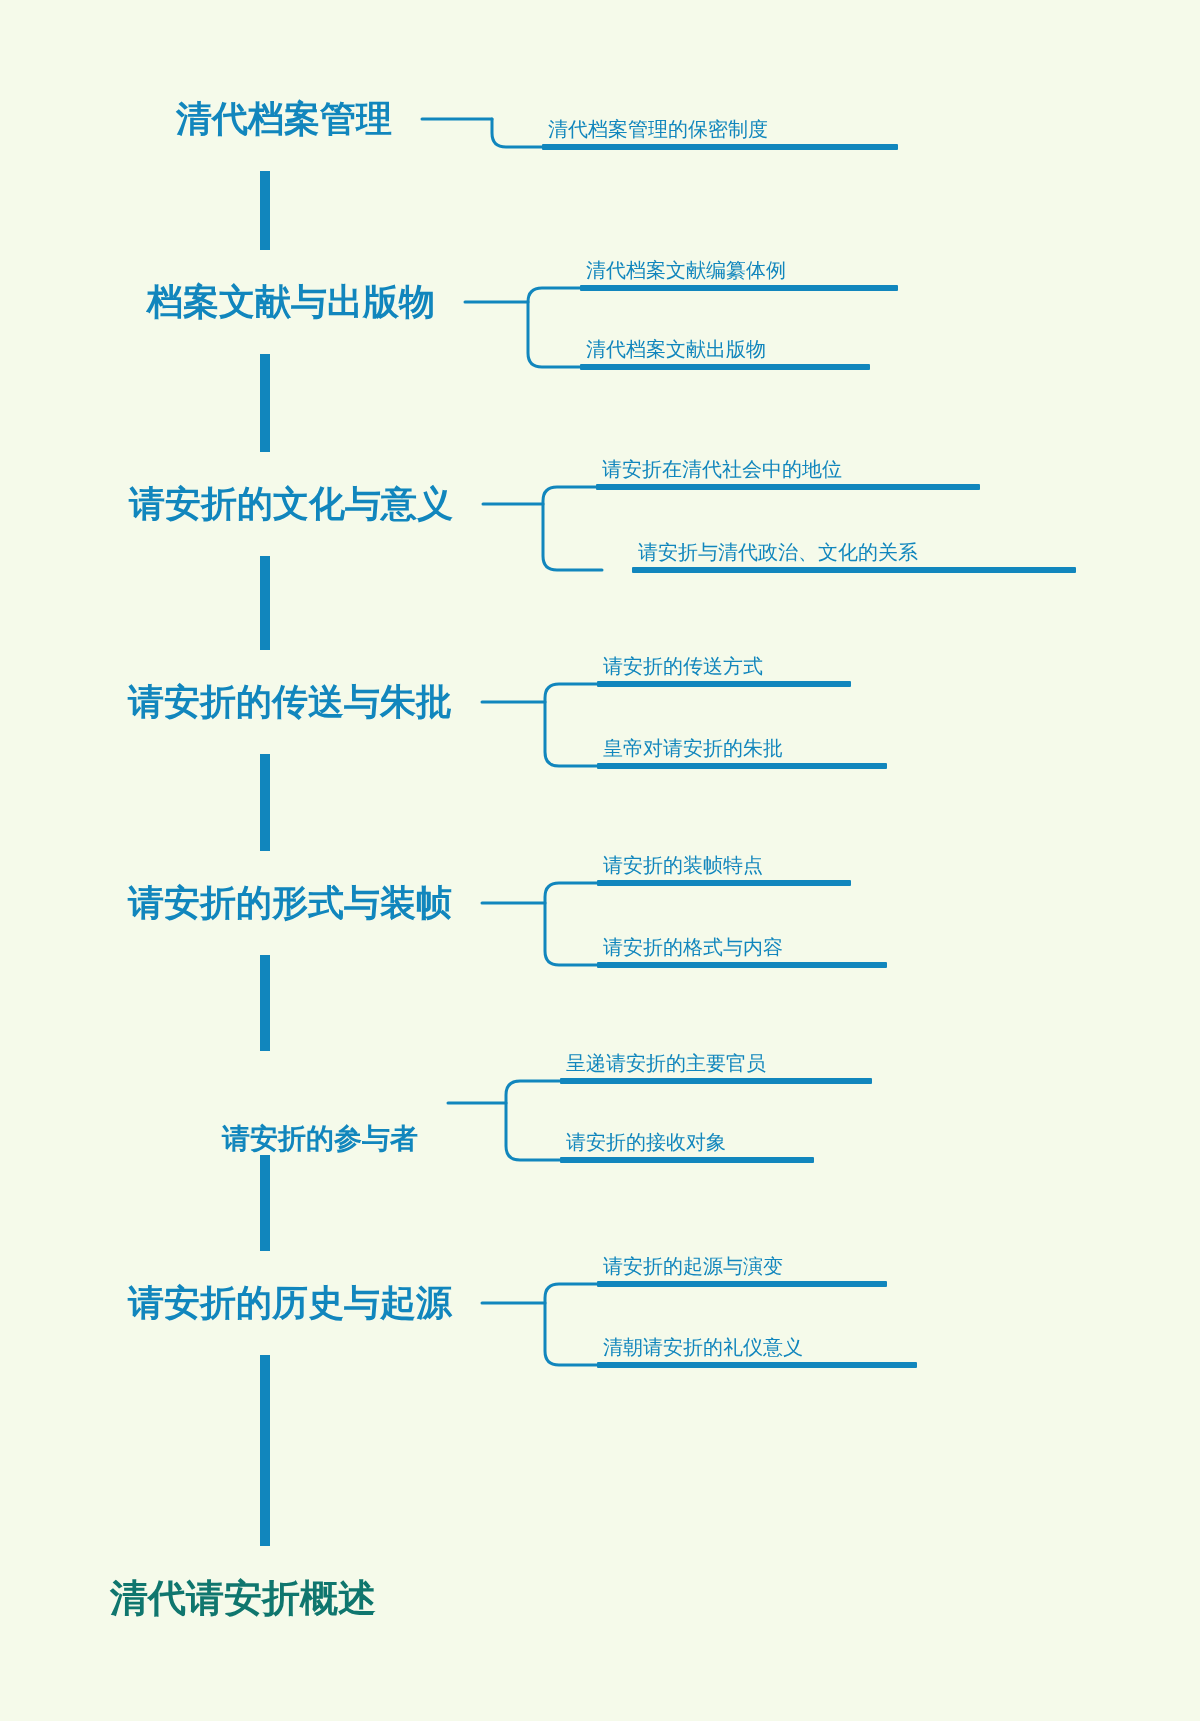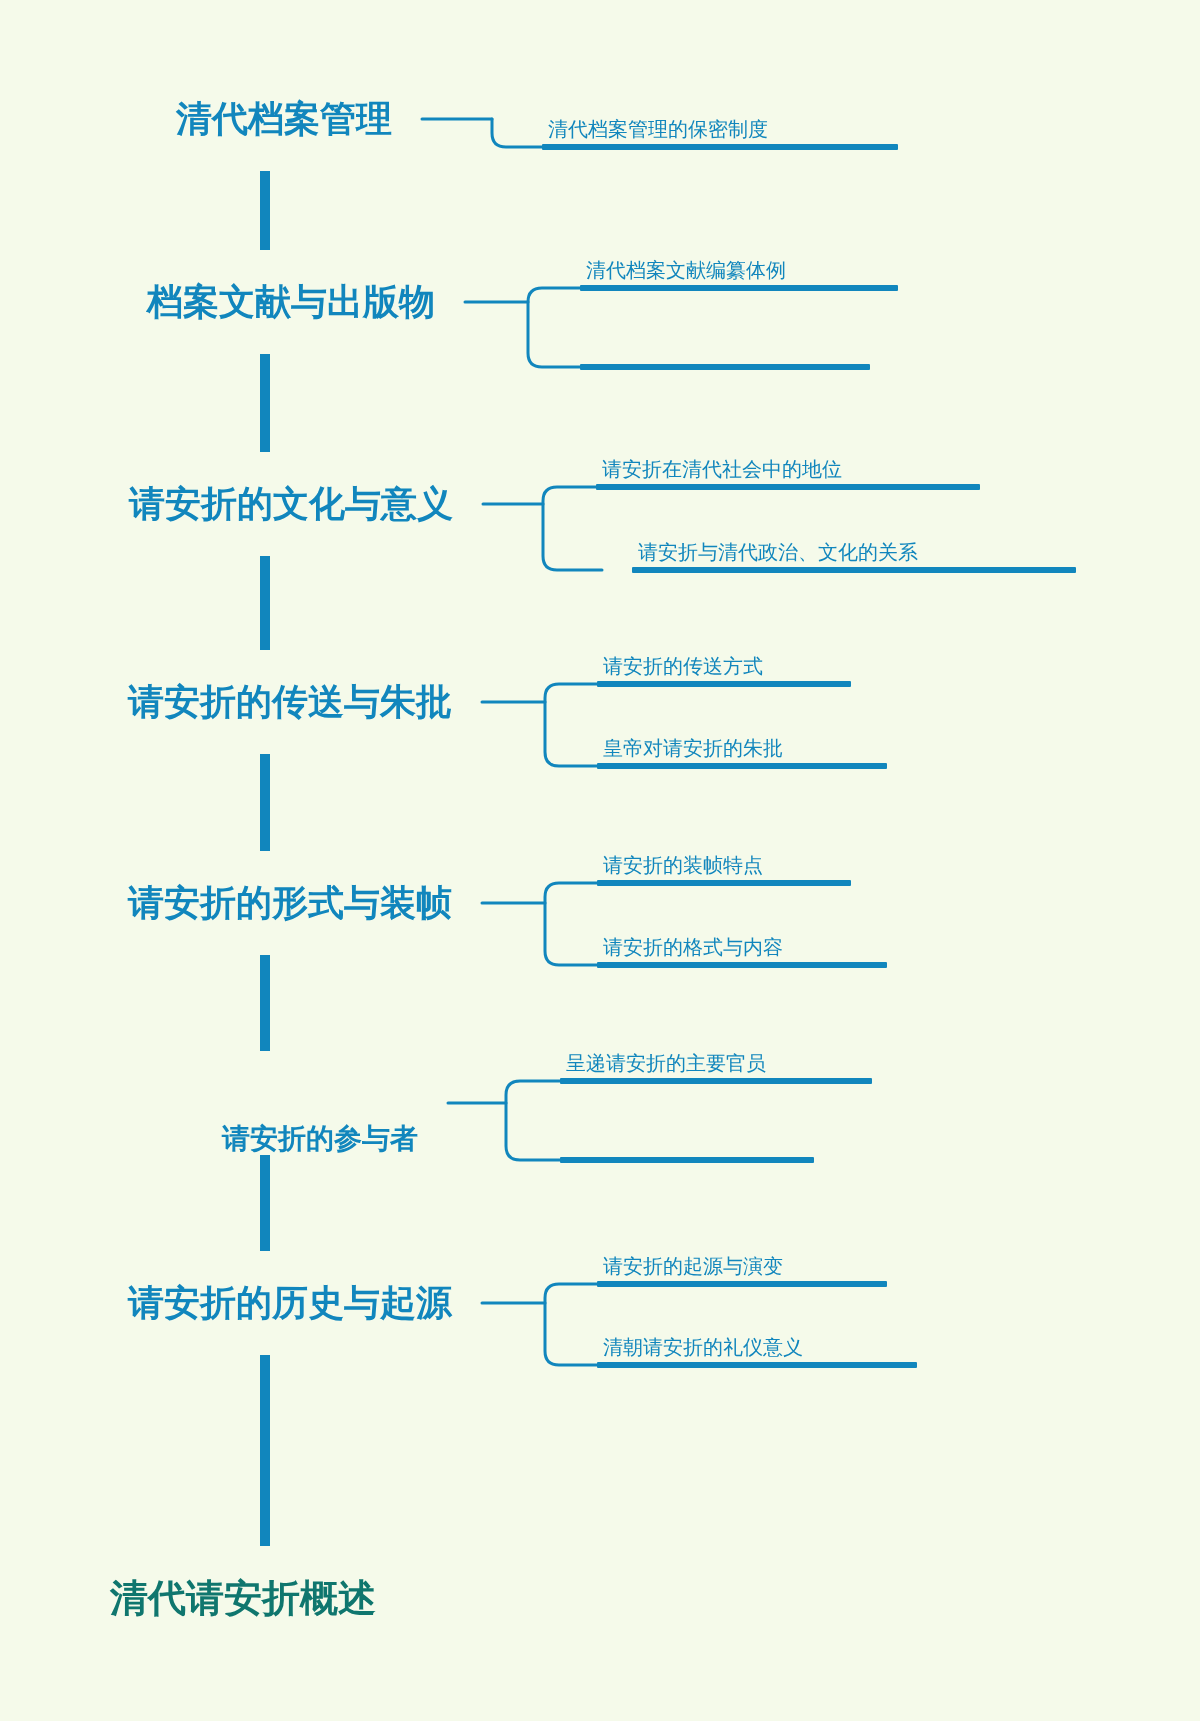--- a/index.html
+++ b/index.html
@@ -103,20 +103,21 @@
       <div class="leaf" style="left: 542px; top: 150px;">
         <span class="leaf-text">清代档案管理的保密制度</span>
         <span class="leaf-bar" style="width: 356px;"></span>
       </div>
       <div class="branch-node" style="left: 0px; top: 302px; width: 435px;"><span>档案文献与出版物</span></div>
       <div class="leaf" style="left: 580px; top: 291px;">
         <span class="leaf-text">清代档案文献编纂体例</span>
         <span class="leaf-bar" style="width: 318px;"></span>
       </div>
       <div class="leaf" style="left: 580px; top: 370px;">
+        <span class="leaf-text">清代档案文献出版物</span>
         <span class="leaf-bar" style="width: 290px;"></span>
       </div>
       <div class="branch-node" style="left: 0px; top: 504px; width: 453px;"><span>请安折的文化与意义</span></div>
       <div class="leaf" style="left: 596px; top: 490px;">
         <span class="leaf-text">请安折在清代社会中的地位</span>
         <span class="leaf-bar" style="width: 384px;"></span>
       </div>
       <div class="leaf" style="left: 612px; top: 573px; margin-left: 20px;">
         <span class="leaf-text">请安折与清代政治、文化的关系</span>
         <span class="leaf-bar" style="width: 444px;"></span>
@@ -138,20 +139,21 @@
       <div class="leaf" style="left: 597px; top: 968px;">
         <span class="leaf-text">请安折的格式与内容</span>
         <span class="leaf-bar" style="width: 290px;"></span>
       </div>
       <div class="branch-node" style="left: 0px; top: 1103px; width: 418px; font-size: 28px; margin-top: 36px;"><span>请安折的参与者</span></div>
       <div class="leaf" style="left: 560px; top: 1084px;">
         <span class="leaf-text">呈递请安折的主要官员</span>
         <span class="leaf-bar" style="width: 312px;"></span>
       </div>
       <div class="leaf" style="left: 560px; top: 1163px;">
+        <span class="leaf-text">请安折的接收对象</span>
         <span class="leaf-bar" style="width: 254px;"></span>
       </div>
       <div class="branch-node" style="left: 0px; top: 1303px; width: 452px;"><span>请安折的历史与起源</span></div>
       <div class="leaf" style="left: 597px; top: 1287px;">
         <span class="leaf-text">请安折的起源与演变</span>
         <span class="leaf-bar" style="width: 290px;"></span>
       </div>
       <div class="leaf" style="left: 597px; top: 1368px;">
         <span class="leaf-text">清朝请安折的礼仪意义</span>
         <span class="leaf-bar" style="width: 320px;"></span>

